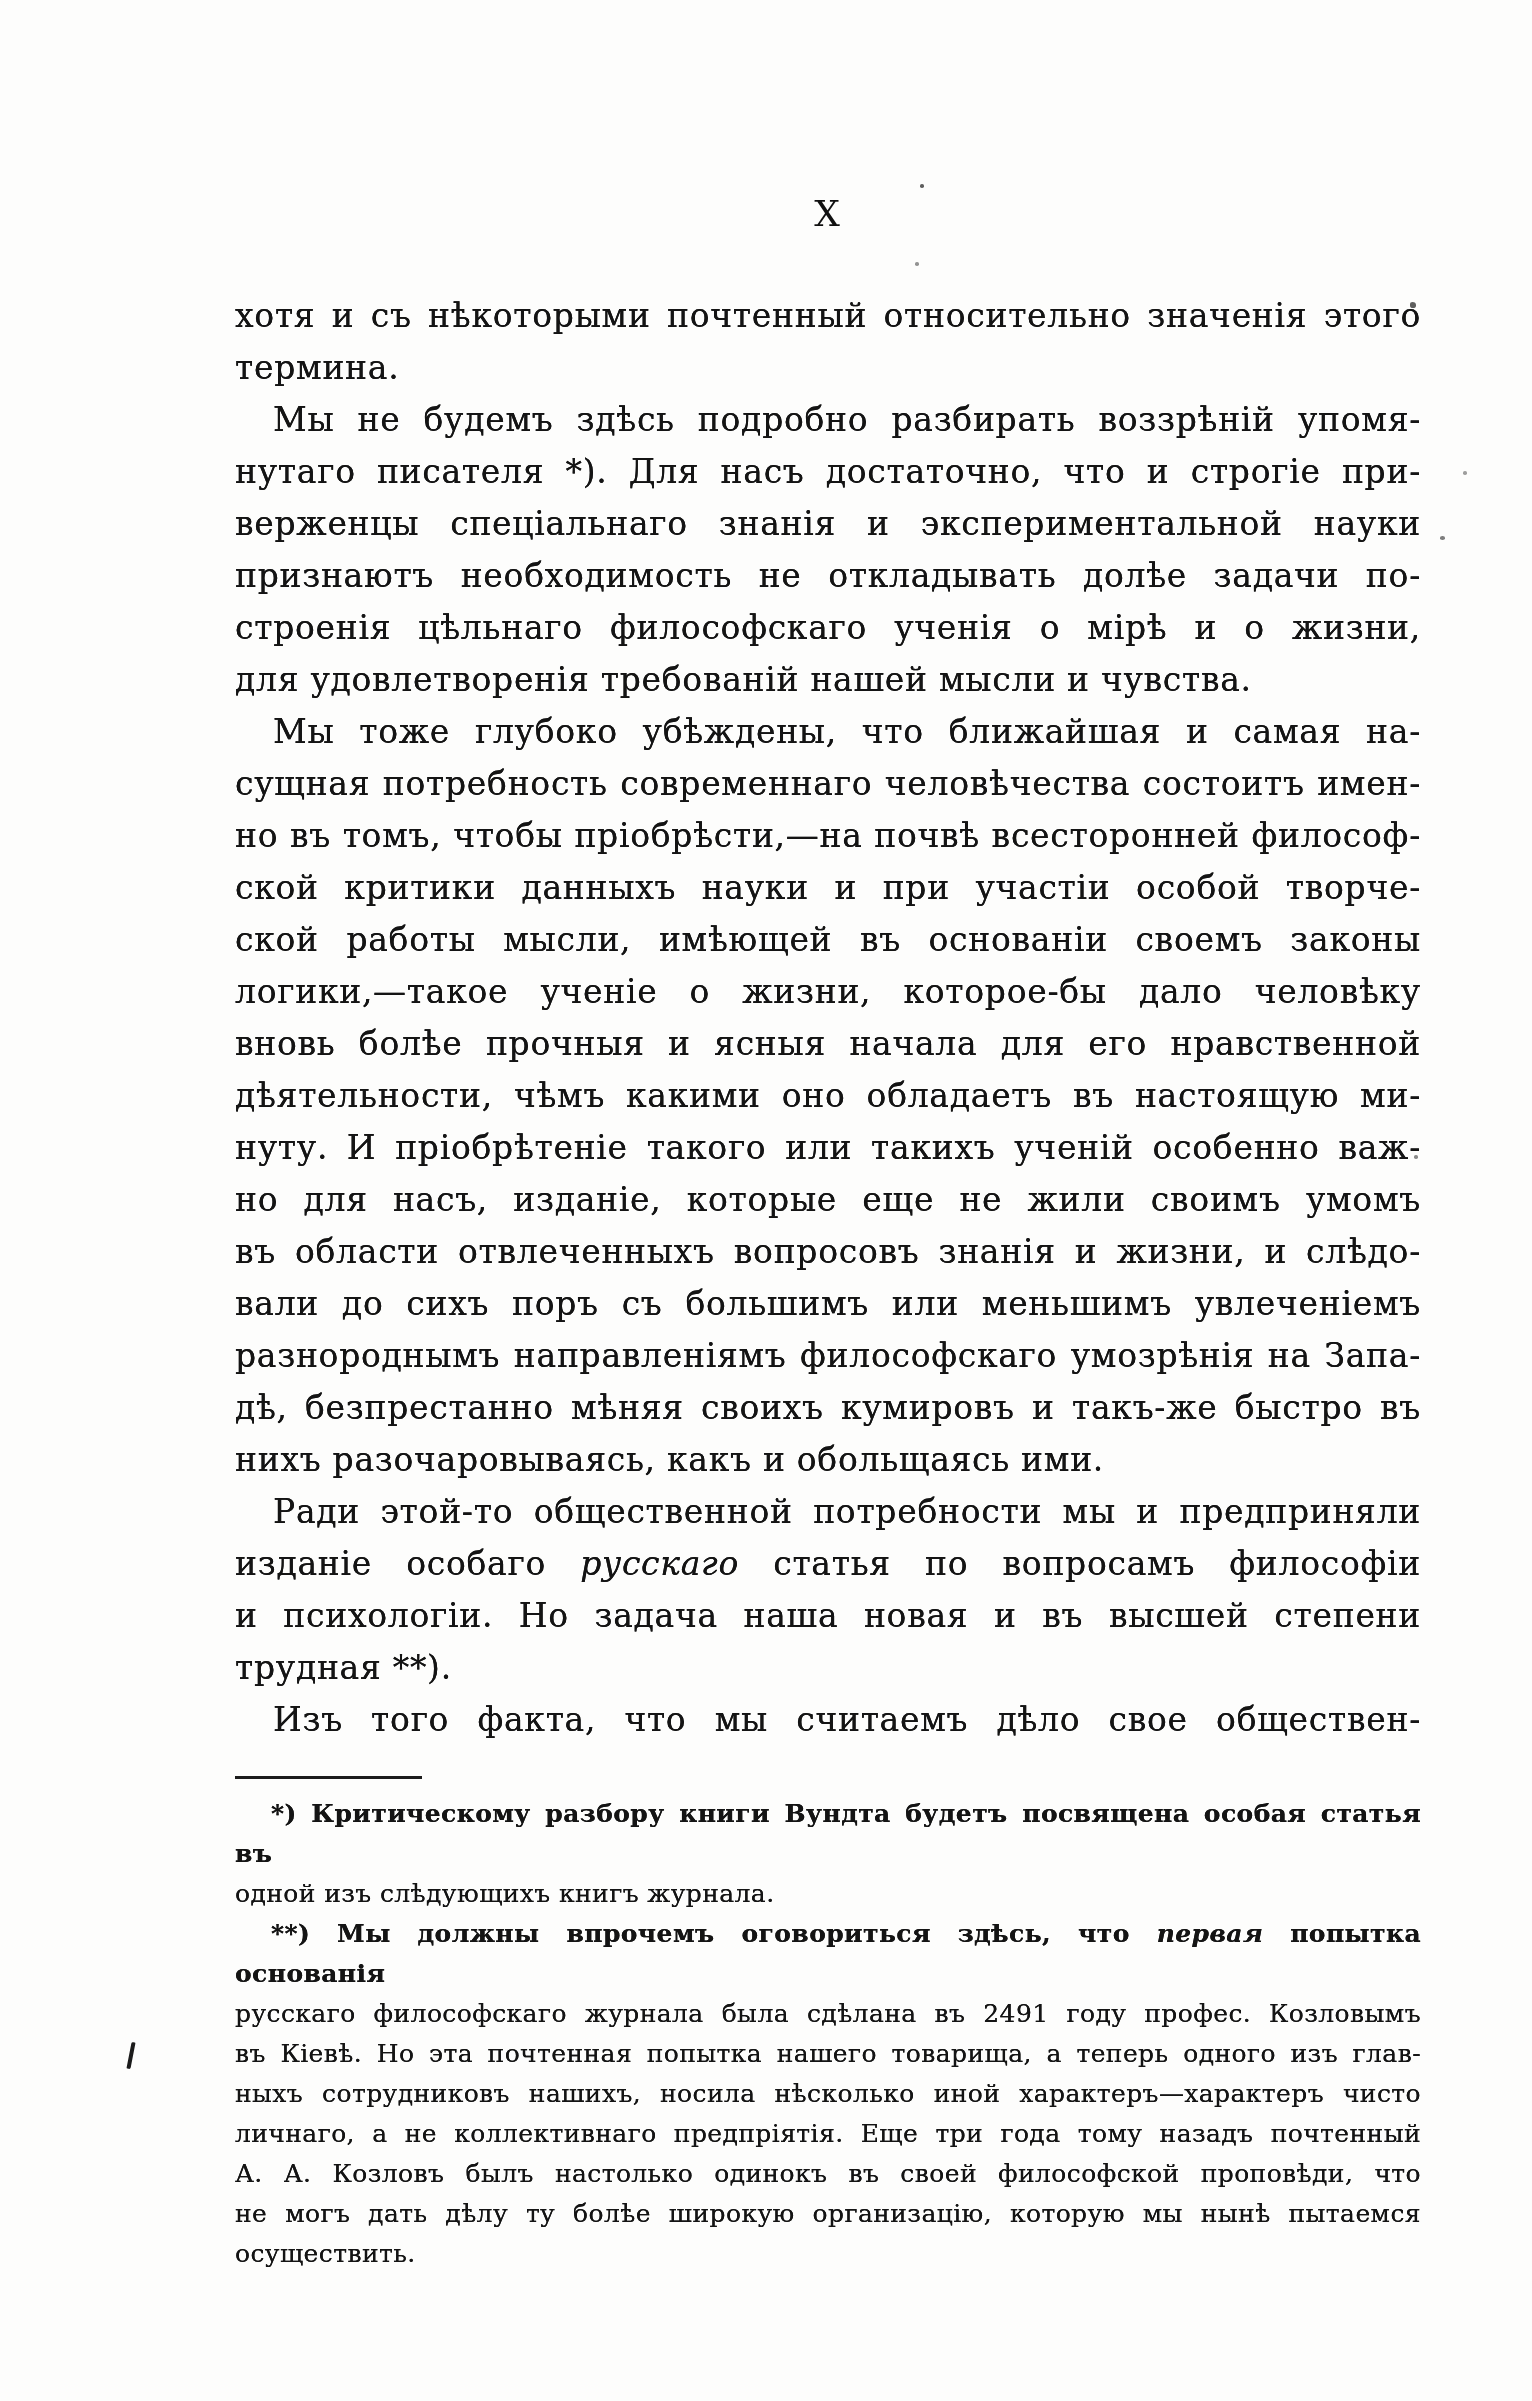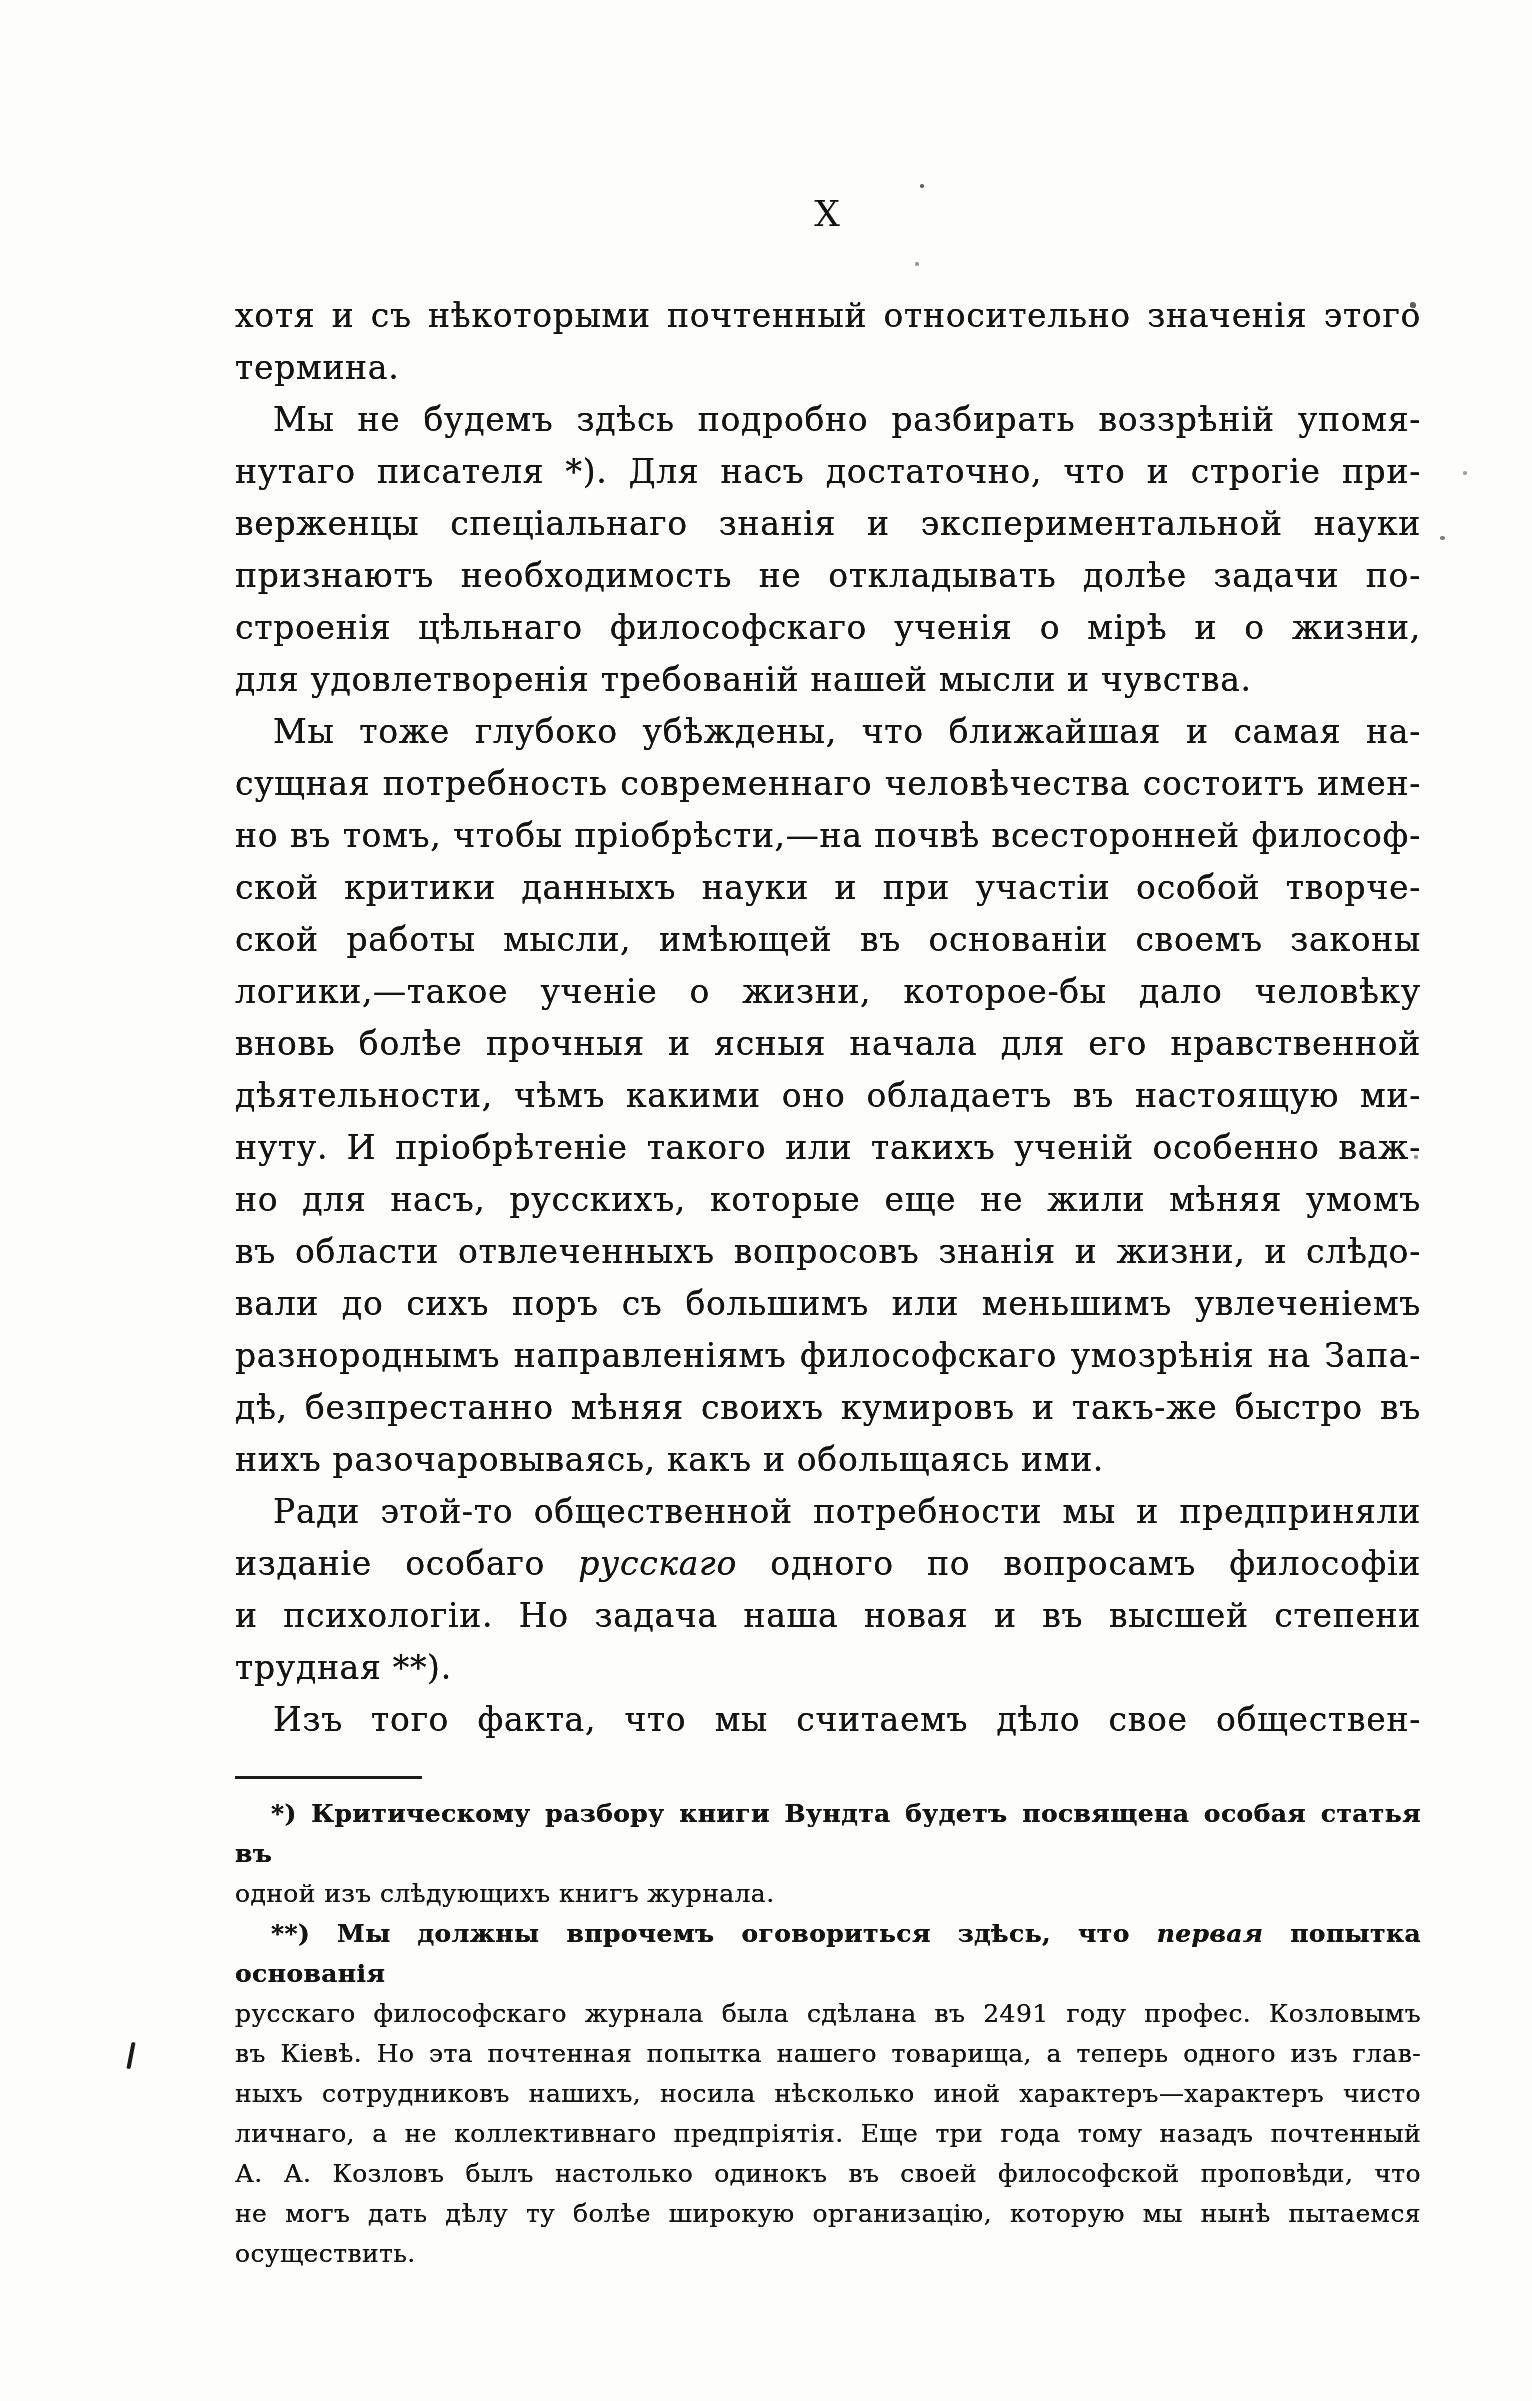--- a/index.html
+++ b/index.html
@@ -103,28 +103,28 @@
       <div class="line last"><span>для удовлетворенія требованій нашей мысли и чувства.</span></div>
       <div class="line indent"><span>Мы тоже глубоко убѣждены, что ближайшая и самая на-</span></div>
       <div class="line"><span>сущная потребность современнаго человѣчества состоитъ имен-</span></div>
       <div class="line"><span>но въ томъ, чтобы пріобрѣсти,—на почвѣ всесторонней философ-</span></div>
       <div class="line"><span>ской критики данныхъ науки и при участіи особой творче-</span></div>
       <div class="line"><span>ской работы мысли, имѣющей въ основаніи своемъ законы</span></div>
       <div class="line"><span>логики,—такое ученіе о жизни, которое-бы дало человѣку</span></div>
       <div class="line"><span>вновь болѣе прочныя и ясныя начала для его нравственной</span></div>
       <div class="line"><span>дѣятельности, чѣмъ какими оно обладаетъ въ настоящую ми-</span></div>
       <div class="line"><span>нуту. И пріобрѣтеніе такого или такихъ ученій особенно важ-</span></div>
-      <div class="line"><span>но для насъ, русскихъ, которые еще не жили мѣняя умомъ</span></div>
+      <div class="line"><span>но для насъ, изданіе, которые еще не жили своимъ умомъ</span></div>
       <div class="line"><span>въ области отвлеченныхъ вопросовъ знанія и жизни, и слѣдо-</span></div>
       <div class="line"><span>вали до сихъ поръ съ большимъ или меньшимъ увлеченіемъ</span></div>
       <div class="line"><span>разнороднымъ направленіямъ философскаго умозрѣнія на Запа-</span></div>
       <div class="line"><span>дѣ, безпрестанно мѣняя своихъ кумировъ и такъ-же быстро въ</span></div>
       <div class="line last"><span>нихъ разочаровываясь, какъ и обольщаясь ими.</span></div>
       <div class="line indent"><span>Ради этой-то общественной потребности мы и предприняли</span></div>
-      <div class="line"><span>изданіе особаго </span><span class="it">русскаго</span><span> одного по вопросамъ философіи</span></div>
+      <div class="line"><span>изданіе особаго </span><span class="it">русскаго</span><span> статья по вопросамъ философіи</span></div>
       <div class="line"><span>и психологіи. Но задача наша новая и въ высшей степени</span></div>
       <div class="line last"><span>трудная **).</span></div>
       <div class="line indent"><span>Изъ того факта, что мы считаемъ дѣло свое обществен-</span></div>
     </div>
 
   <div class="footnote-rule"></div>
 
   <div class="footnotes">
       <div class="line indent"><span>*) Критическому разбору книги Вундта будетъ посвящена особая статья въ</span></div>
       <div class="line last"><span>одной изъ слѣдующихъ книгъ журнала.</span></div>

